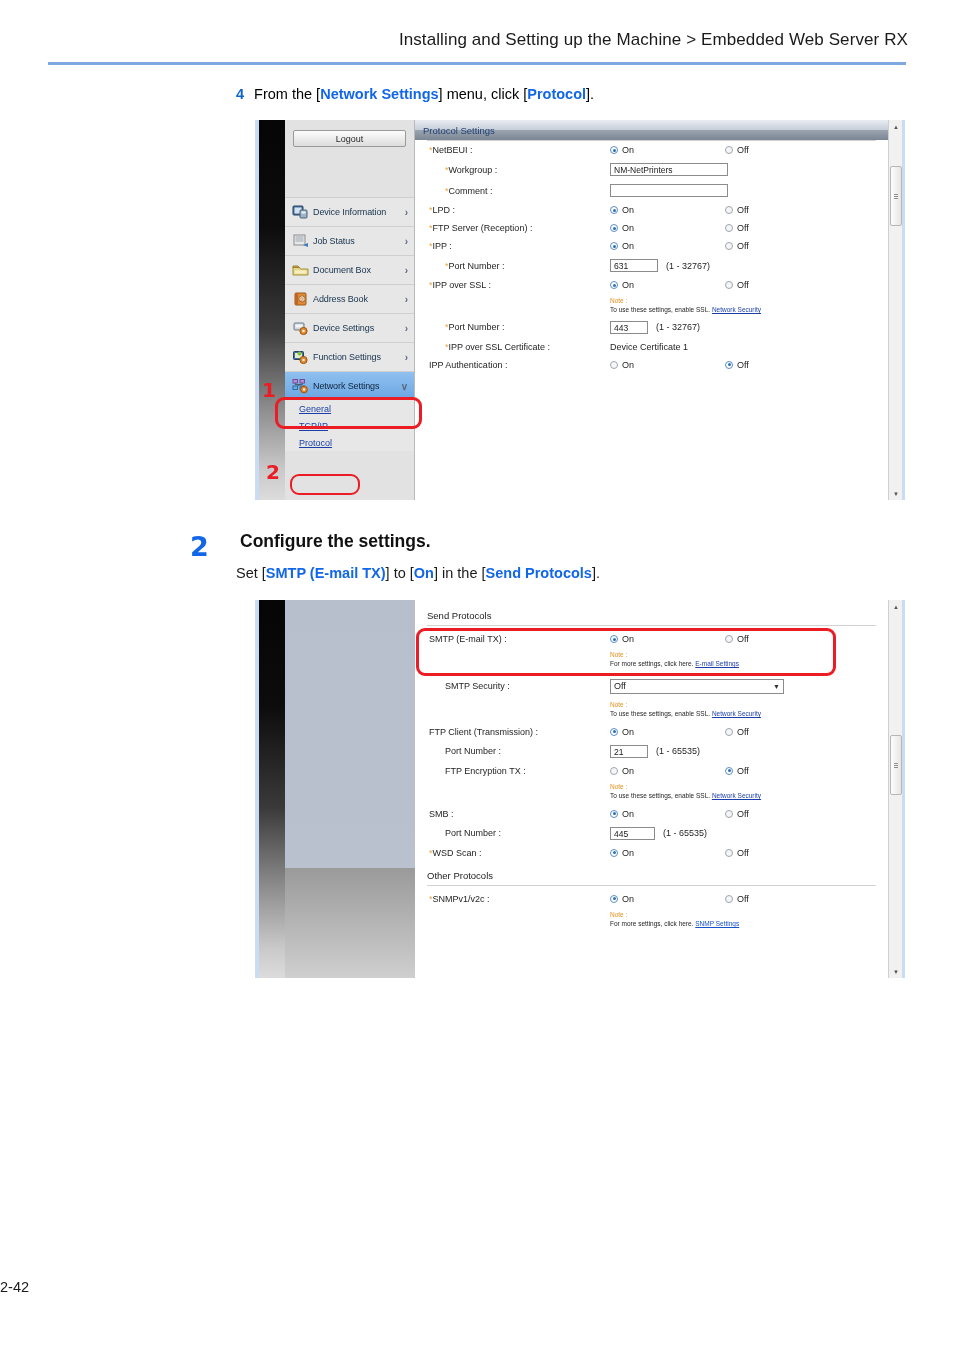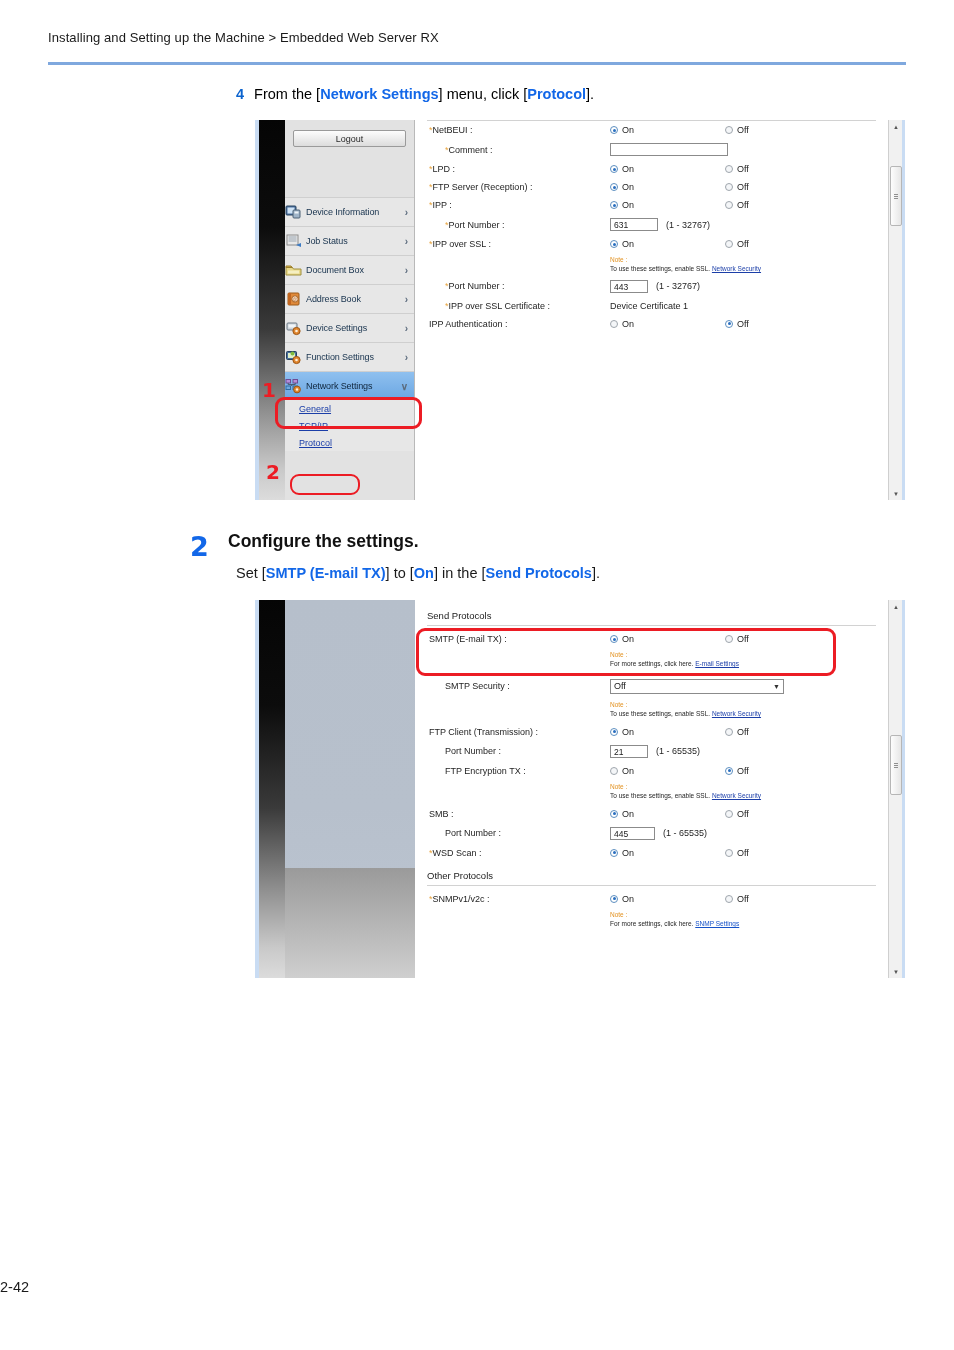--- a/index.html
+++ b/index.html
@@ -11,21 +11,21 @@
     color: #000;
     position: relative;
     overflow: hidden;
   }
 
   
   .page-header {
     position:absolute; left:48px; top:30px; width:860px;
   }
   .breadcrumb {
-    font-size: 13px; color:#1a1a1a; letter-spacing:0.1px;
+    font-size: 17px; color:#1a1a1a; letter-spacing:0.1px;text-align:right;
   }
   .header-rule {
     position:absolute; left:48px; top:62px; width:858px; height:3px;
     background:#7fa8de;
   }
 
   
   .step4 {
     position:absolute; left:236px; top:86px; width:640px;
     font-size:14.5px;
@@ -33,21 +33,21 @@
   .step4 .num { color:#0b63ce; font-weight:bold; margin-right:10px; }
   .blue { color:#1267e8; font-weight:bold; }
 
   
   .step2-num {
     position:absolute; left:190px; top:531px;
     font-size:27px; font-weight:bold; color:#1267e8;
     font-family:"DejaVu Sans", sans-serif;
   }
   .step2-title {
-    position:absolute; left:228px; top:531px;
+    position:absolute; left:240px; top:531px;
     font-size:17.5px; font-weight:bold; color:#111;
   }
   .step2-sub {
     position:absolute; left:236px; top:565px;
     font-size:14.5px; color:#1a1a1a;
   }
 
   
   .footer {
     position:absolute; left:0; top:1279px; width:954px;
@@ -93,21 +93,21 @@
     text-align:center;
     font-size:9px; color:#2a2a2a;
     background:linear-gradient(to bottom,#fdfdfd,#dcdcdc);
     border:1px solid #9a9a9a;
     border-radius:2px;
   }
   .side-gap { height:50px; }
 
   .menu-item {
     height:29px; display:flex; align-items:center;
-    gap:4px;
+    padding-left:7px; gap:4px;
     border-top:1px solid #cfcfcf;
     font-size:9px; color:#17324d;
     background:#e7e7e7;
     position:relative;
   }
   .menu-item.sel {
     background:linear-gradient(to bottom,#8fc0ef,#6aa6e2);
     color:#10263c;
   }
   .menu-item .lbl { flex:1; white-space:nowrap; letter-spacing:-0.1px;}
@@ -331,34 +331,39 @@
         <span class="lbl">Network Settings</span>
         <span class="chev">∨</span>
       </div>
 
       <div class="sub-link">General</div>
       <div class="sub-link">TCP/IP</div>
       <div class="sub-link">Protocol</div>
     </div>
 
     <div class="content">
+      <div class="panel-title">Protocol Settings</div>
       <div class="sec-rule"></div>
 
       <div class="row">
         <span class="lab"><span class="ast">*</span><span>NetBEUI :</span></span>
         <span class="c1">
             <span class="radio on"></span>
             <span>On</span>
           </span>
         <span class="c2">
             <span class="radio"></span>
             <span>Off</span>
           </span>
       </div>
 
+      <div class="row">
+        <span class="lab ind1"><span class="ast">*</span><span>Workgroup :</span></span>
+        <span class="tbox" style="width:118px">NM-NetPrinters</span>
+      </div>
 
       <div class="row">
         <span class="lab ind1"><span class="ast">*</span><span>Comment :</span></span>
         <span class="tbox" style="width:118px"></span>
       </div>
 
       <div class="row">
         <span class="lab"><span class="ast">*</span><span>LPD :</span></span>
         <span class="c1">
             <span class="radio on"></span>

